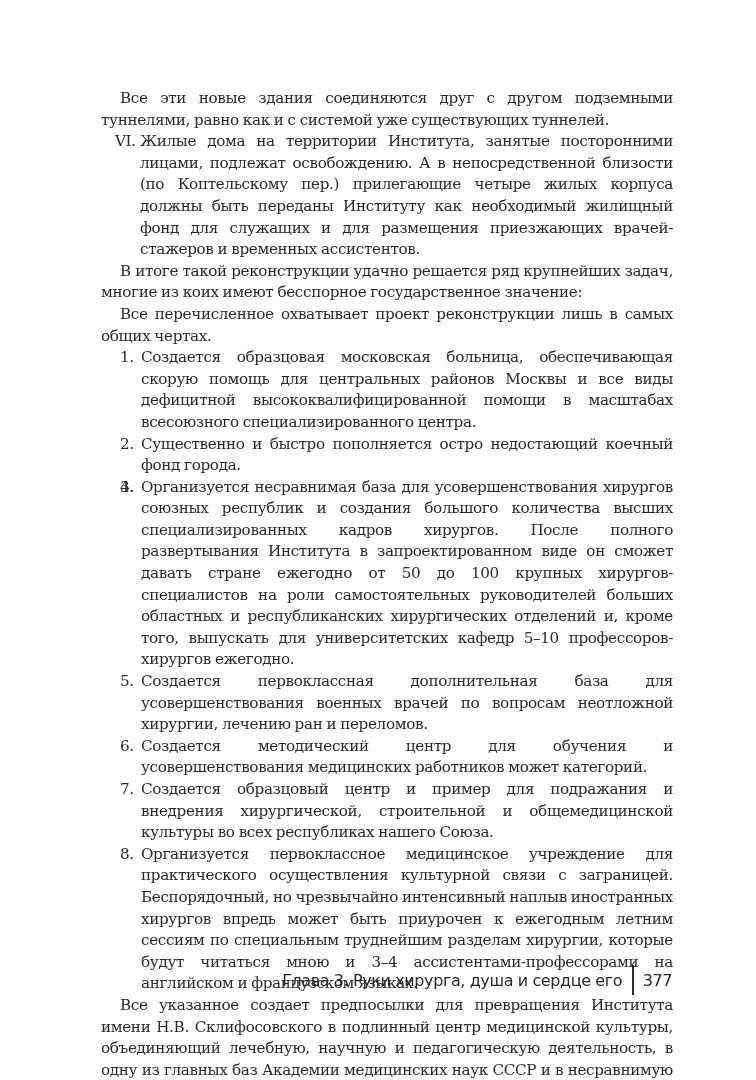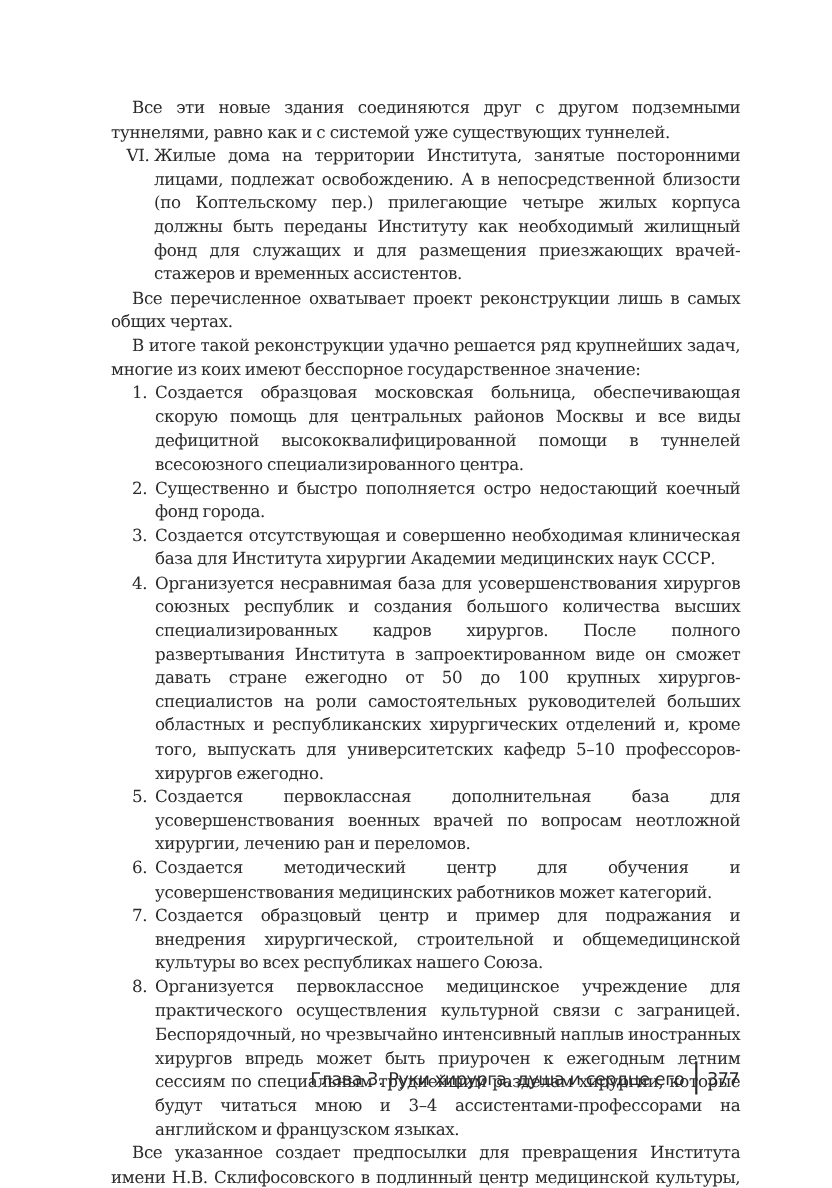--- a/index.html
+++ b/index.html
@@ -29,27 +29,27 @@
 <body>
 
 <div class="page">
   <p class="para">Все эти новые здания соединяются друг с другом подземными туннелями, равно как и с системой уже существующих туннелей.</p>
 
   <div class="item roman" style="padding-left:41px;">
     <span class="num" style="left:16px;width:22px;">VI.</span>
     <span>Жилые дома на территории Института, занятые посторонними лицами, подлежат освобождению. А в непосредственной близости (по Коптельскому пер.) прилегающие четыре жилых корпуса должны быть переданы Институту как необходимый жилищный фонд для служащих и для размещения приезжающих врачей-стажеров и временных ассистентов.</span>
   </div>
 
+  <p class="para">В итоге такой реконструкции удачно решается ряд крупнейших задач, многие из коих имеют бесспорное государственное значение:</p>
   <p class="para">Все перечисленное охватывает проект реконструкции лишь в самых общих чертах.</p>
-  <p class="para">В итоге такой реконструкции удачно решается ряд крупнейших задач, многие из коих имеют бесспорное государственное значение:</p>
 
   <div class="list">
-    <div class="item"><span class="num">1.</span><span>Создается образцовая московская больница, обеспечивающая скорую помощь для центральных районов Москвы и все виды дефицитной высококвалифицированной помощи в туннелей всесоюзного специализированного центра.</span></div>
+    <div class="item"><span class="num">1.</span><span>Создается образцовая московская больница, обеспечивающая скорую помощь для центральных районов Москвы и все виды дефицитной высококвалифицированной помощи в масштабах всесоюзного специализированного центра.</span></div>
     <div class="item"><span class="num">2.</span><span>Существенно и быстро пополняется остро недостающий коечный фонд города.</span></div>
-    <div class="item"><span class="num">3.</span><span>Создается отсутствующая и совершенно необходимая клиническая база для Института хирургии Академии медицинских наук СССР.</span></div>
+    <div class="item"><span class="num">3.</span></div>
     <div class="item"><span class="num">4.</span><span>Организуется несравнимая база для усовершенствования хирургов союзных республик и создания большого количества высших специализированных кадров хирургов. После полного развертывания Института в запроектированном виде он сможет давать стране ежегодно от 50 до 100 крупных хирургов-специалистов на роли самостоятельных руководителей больших областных и республиканских хирургических отделений и, кроме того, выпускать для университетских кафедр 5–10 профессоров-хирургов ежегодно.</span></div>
     <div class="item"><span class="num">5.</span><span>Создается первоклассная дополнительная база для усовершенствования военных врачей по вопросам неотложной хирургии, лечению ран и переломов.</span></div>
     <div class="item"><span class="num">6.</span><span>Создается методический центр для обучения и усовершенствования медицинских работников может категорий.</span></div>
     <div class="item"><span class="num">7.</span><span>Создается образцовый центр и пример для подражания и внедрения хирургической, строительной и общемедицинской культуры во всех республиках нашего Союза.</span></div>
     <div class="item"><span class="num">8.</span><span>Организуется первоклассное медицинское учреждение для практического осуществления культурной связи с заграницей. Беспорядочный, но чрезвычайно интенсивный наплыв иностранных хирургов впредь может быть приурочен к ежегодным летним сессиям по специальным труднейшим разделам хирургии, которые будут читаться мною и 3–4 ассистентами-профессорами на английском и французском языках.</span></div>
   </div>
 
   <p class="para">Все указанное создает предпосылки для превращения Института имени Н.В. Склифосовского в подлинный центр медицинской культуры, объединяющий лечебную, научную и педагогическую деятельность, в одну из главных баз Академии медицинских наук СССР и в несравнимую базу для усовершенствования хирургов. Он может стать подлинным притягательным центром высшей медицинской культуры, хирургического мастерства и украшением столицы...».</p>
 </div>
 

